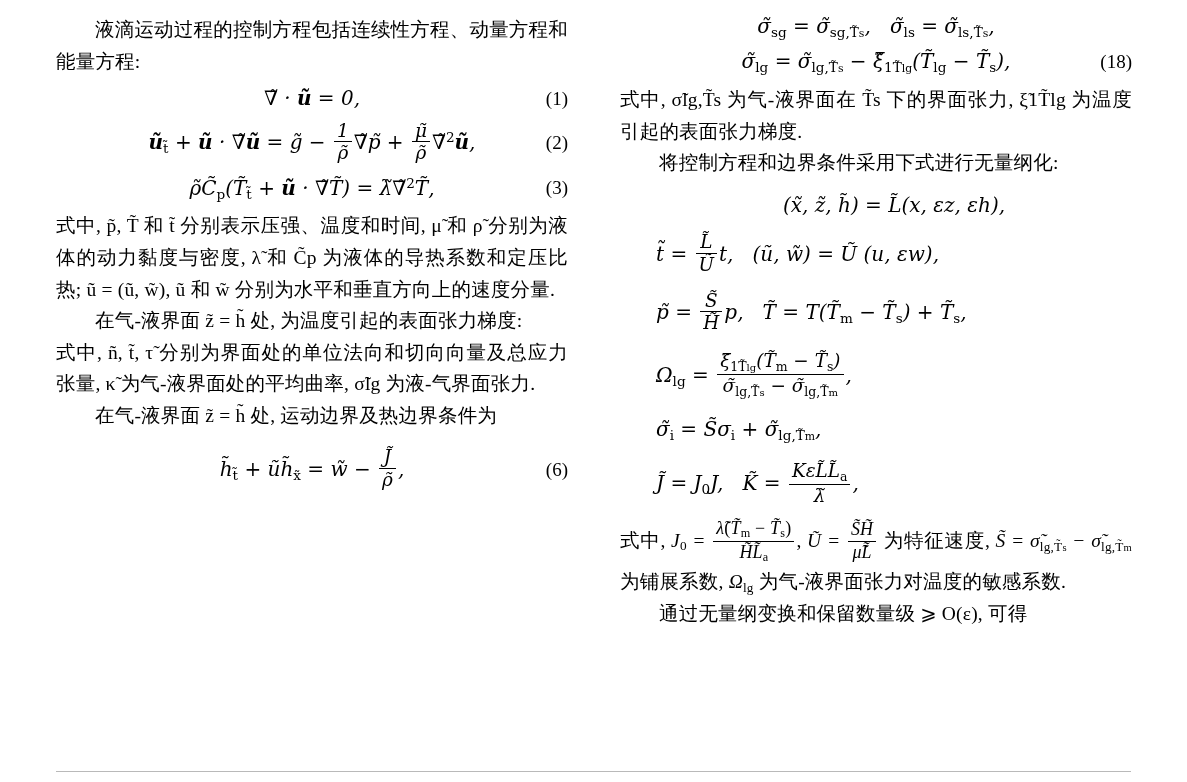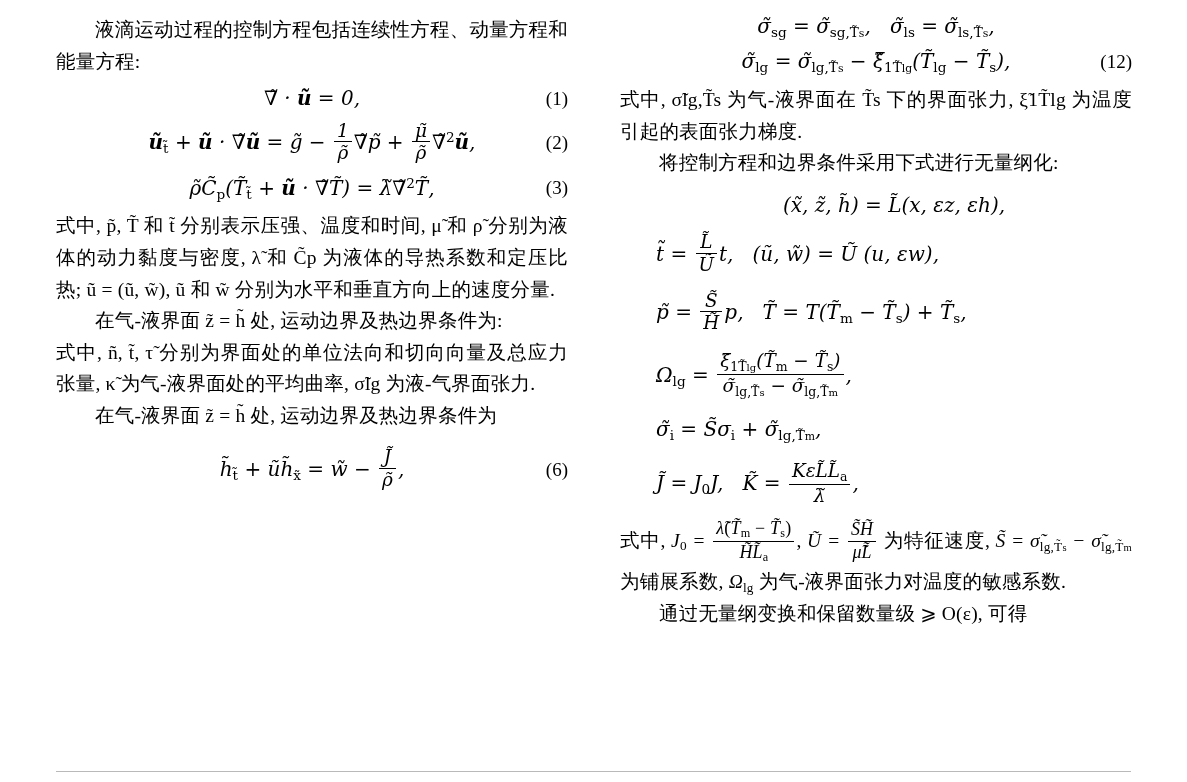--- a/index.html
+++ b/index.html
@@ -127,21 +127,21 @@
 
       <div class="eq">
         <div class="formula">
           <span class="mi">ρ̃C̃</span><sub>p</sub>(<span class="mi">T̃</span><sub>t̃</sub> + <span class="bold">ũ</span> · <span class="ovr">∇̃</span><span class="mi">T̃</span>) = <span class="mi">λ̃</span><span class="ovr">∇̃</span><sup>2</sup><span class="mi">T̃</span>,
         </div>
         <div class="tag">(3)</div>
       </div>
 
       <p class="body">式中, p̃, T̃ 和 t̃ 分别表示压强、温度和时间, μ̃ 和 ρ̃ 分别为液体的动力黏度与密度, λ̃ 和 C̃p 为液体的导热系数和定压比热; ũ = (ũ, w̃), ũ 和 w̃ 分别为水平和垂直方向上的速度分量.</p>
 
-      <p class="body indent">在气-液界面 z̃ = h̃ 处, 运动边界及热边界条件为:</p>
+      <p class="body indent">在气-液界面 z̃ = h̃ 处, 为温度引起的表面张力梯度:</p>
 
 
 
       <p class="body">式中, ñ, t̃, τ̃ 分别为界面处的单位法向和切向向量及总应力张量, κ̃ 为气-液界面处的平均曲率, σ̃lg 为液-气界面张力.</p>
 
       <p class="body indent">在气-液界面 z̃ = h̃ 处, 运动边界及热边界条件为</p>
 
       <div class="eq tall" style="margin-top:16px">
         <div class="formula">
           <span class="mi">h̃</span><sub>t̃</sub> + <span class="mi">ũh̃</span><sub>x̃</sub> = <span class="mi">w̃</span> −
@@ -158,21 +158,21 @@
         <div class="formula">
           <span class="mi">σ̃</span><sub>sg</sub> = <span class="mi">σ̃</span><sub>sg,T̃<span style="font-size:.8em">s</span></sub>, &nbsp; <span class="mi">σ̃</span><sub>ls</sub> = <span class="mi">σ̃</span><sub>ls,T̃<span style="font-size:.8em">s</span></sub>,
         </div>
         <div class="tag"></div>
       </div>
 
       <div class="eq">
         <div class="formula">
           <span class="mi">σ̃</span><sub>lg</sub> = <span class="mi">σ̃</span><sub>lg,T̃<span style="font-size:.8em">s</span></sub> − <span class="mi">ξ̃</span><sub>1T̃<span style="font-size:.8em">lg</span></sub>(<span class="mi">T̃</span><sub>lg</sub> − <span class="mi">T̃</span><sub>s</sub>),
         </div>
-        <div class="tag">(12)</div>
+        <div class="tag">(18)</div>
       </div>
 
       <p class="body">式中, σ̃lg,T̃s 为气-液界面在 T̃s 下的界面张力, ξ̃1T̃lg 为温度引起的表面张力梯度.</p>
 
       <p class="body indent">将控制方程和边界条件采用下式进行无量纲化:</p>
 
       <div class="eq" style="margin:14px 0 6px 0">
         <div class="formula" style="text-align:center; padding-left:36px">
           (<span class="mi">x̃</span>, <span class="mi">z̃</span>, <span class="mi">h̃</span>) = <span class="mi">L̃</span>(<span class="mi">x</span>, <span class="mi">εz</span>, <span class="mi">εh</span>),
         </div>

